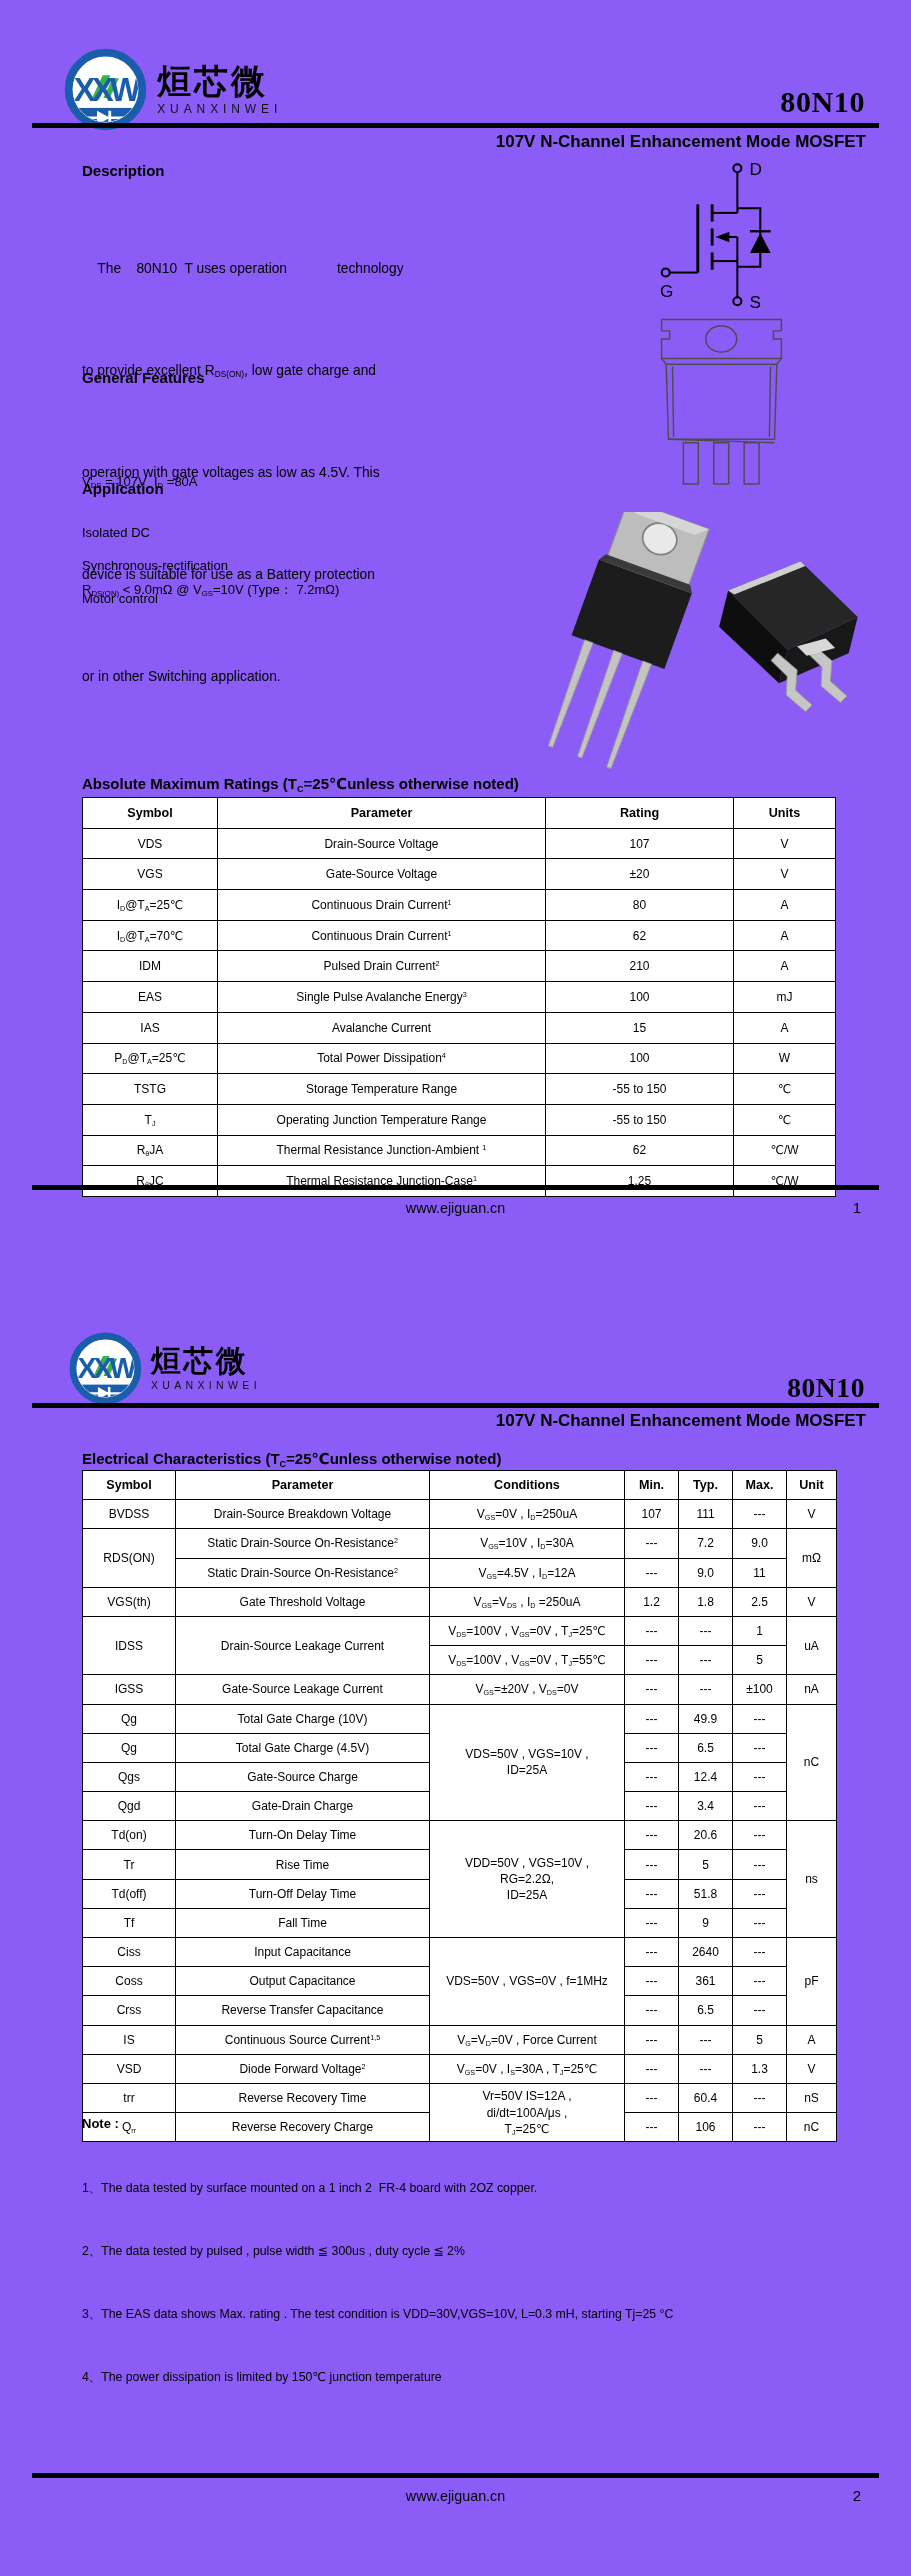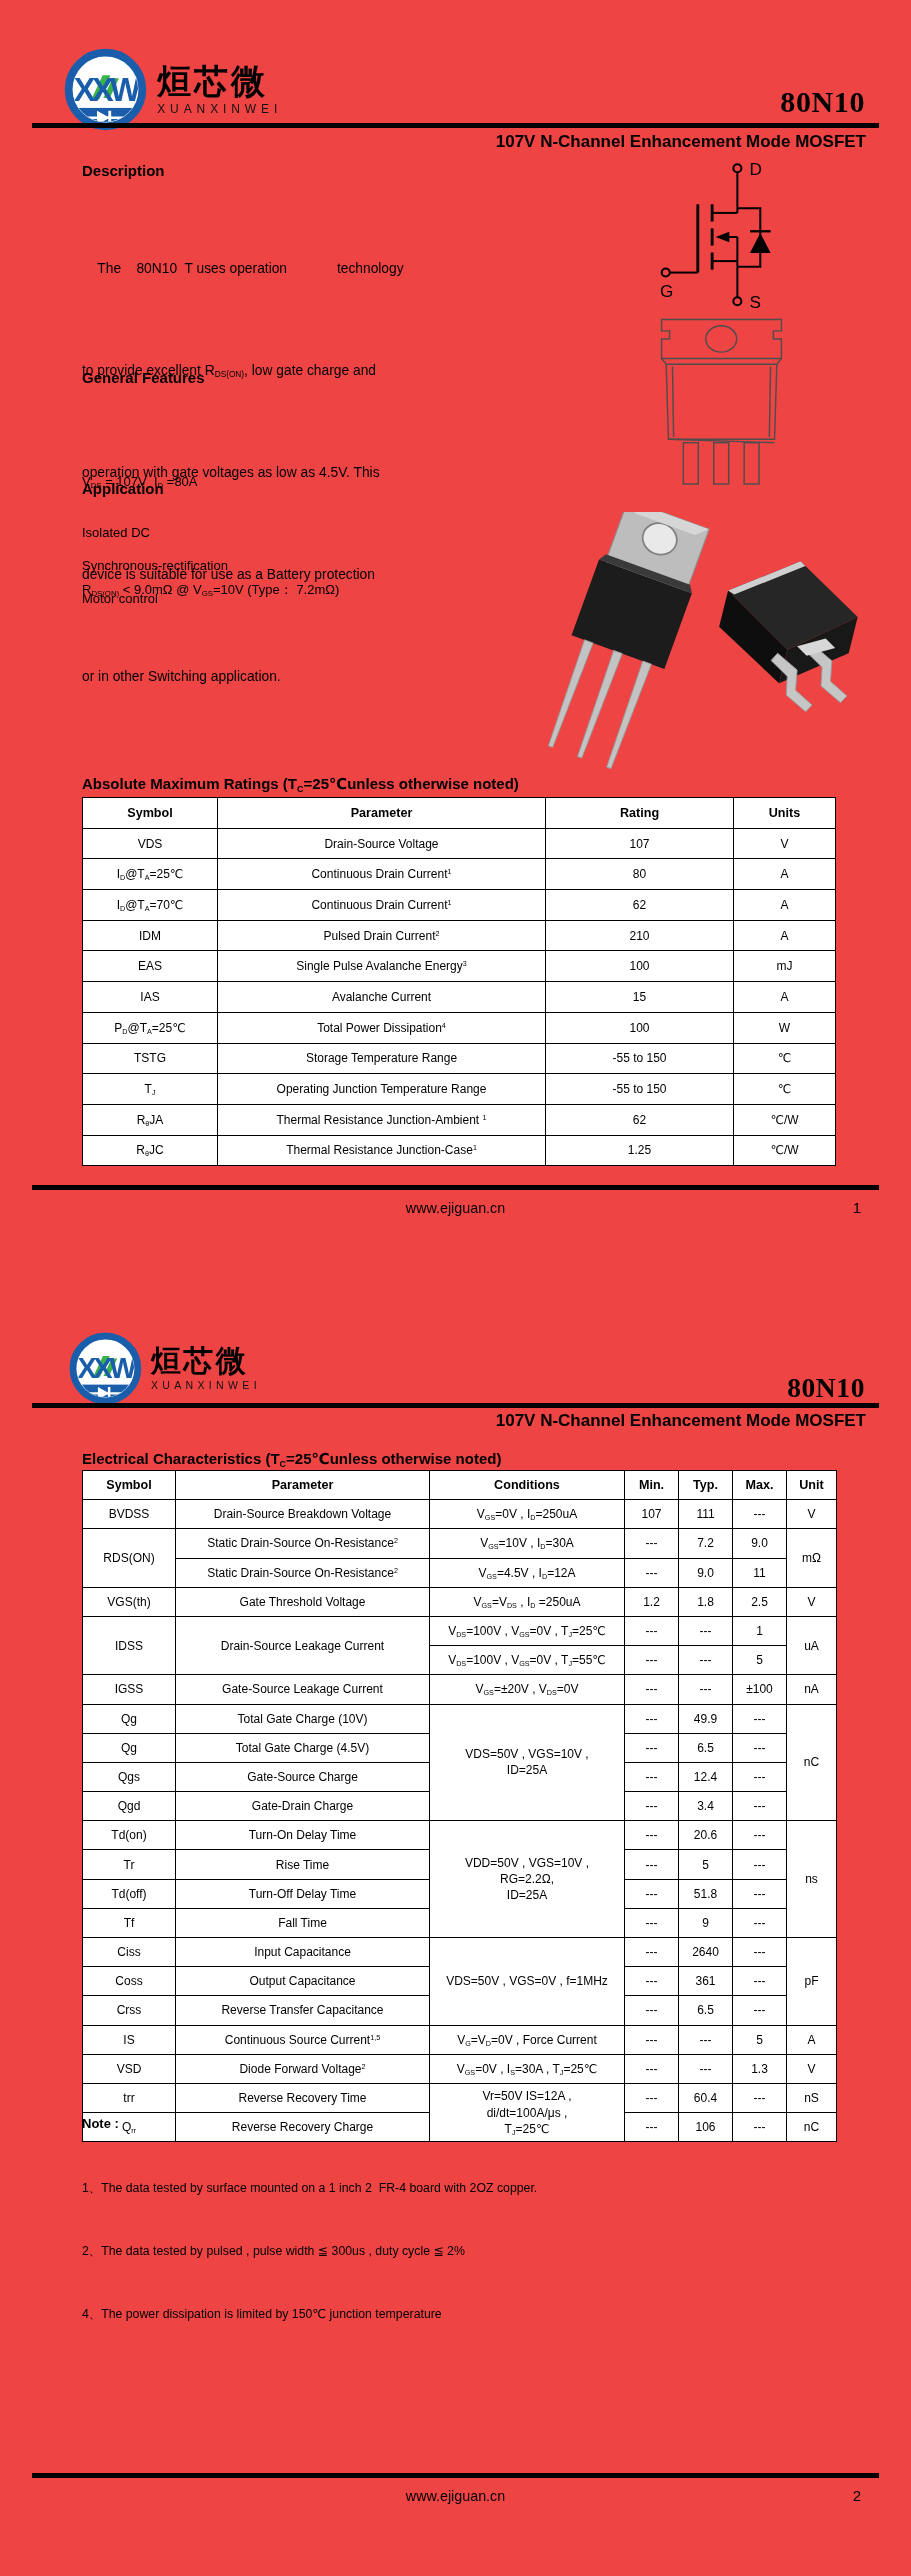--- a/index.html
+++ b/index.html
@@ -1,17 +1,17 @@
 <!DOCTYPE html>
 <html style="font-size:9.2px"><head>
 <meta charset="utf-8">
 <style>
   html,body{margin:0;padding:0;background:#fff;}
   body{width:911px;font-family:"Liberation Sans","DejaVu Sans",sans-serif;color:#000;}
-  .page{position:relative;width:911px;height:1288px;background:#ef4444;overflow:hidden;}
+  .page{position:relative;width:911px;height:1288px;background:#8b5cf6;overflow:hidden;}
   
   .logo{position:absolute;display:flex;align-items:center;gap:9.2px;}
   .page1 .logo{left:63px;top:47px;}
   .page2 .logo{left:68px;top:43px;transform:scale(0.88);transform-origin:top left;}
   .logo svg.mark{width:85px;height:85px;display:block;}
   .logo-cn{font-size:34px;font-weight:bold;letter-spacing:2.9px;line-height:1.1;}
   .logo-en{font-size:12px;letter-spacing:4.9px;color:#111;margin-top:1.1px;}
   .part-number{position:absolute;right:46px;font-weight:bold;letter-spacing:0.6px;font-family:Liberation Serif, serif;}
   .page1 .part-number{top:85px;font-size:30px;}
   .page2 .part-number{top:84px;font-size:27.5px;}
@@ -191,20 +191,26 @@
       </tr>
     </thead>
     <tbody>
       <tr>
           <td>VDS</td>
           <td>Drain-Source Voltage</td>
           <td>107</td>
           <td>V</td>
         </tr>
       <tr>
+          <td>VGS</td>
+          <td>Gate-Source Voltage</td>
+          <td>±20</td>
+          <td>V</td>
+        </tr>
+      <tr>
           <td>I<sub>D</sub>@T<sub>A</sub>=25℃</td>
           <td>Continuous Drain Current<sup>1</sup></td>
           <td>80</td>
           <td>A</td>
         </tr>
       <tr>
           <td>I<sub>D</sub>@T<sub>A</sub>=70℃</td>
           <td>Continuous Drain Current<sup>1</sup></td>
           <td>62</td>
           <td>A</td>
@@ -499,20 +505,21 @@
           <td>---</td>
           <td>nC</td>
         </tr>
     </tbody>
   </table>
 
   <div class="notes-title">Note :</div>
   <div class="notes">
     <span class="note-line">1、The data tested by surface mounted on a 1 inch 2  FR-4 board with 2OZ copper.</span>
     <span class="note-line">2、The data tested by pulsed , pulse width ≦ 300us , duty cycle ≦ 2%</span>
+    <span class="note-line">3、The EAS data shows Max. rating . The test condition is VDD=30V,VGS=10V, L=0.3 mH, starting Tj=25 °C</span>
     <span class="note-line">4、The power dissipation is limited by 150℃ junction temperature</span>
   </div>
 
   <div class="ft-rule"></div>
   <div class="ft-url">www.ejiguan.cn</div>
   <div class="ft-num">2</div>
 </div>
 
 
 </body></html>

